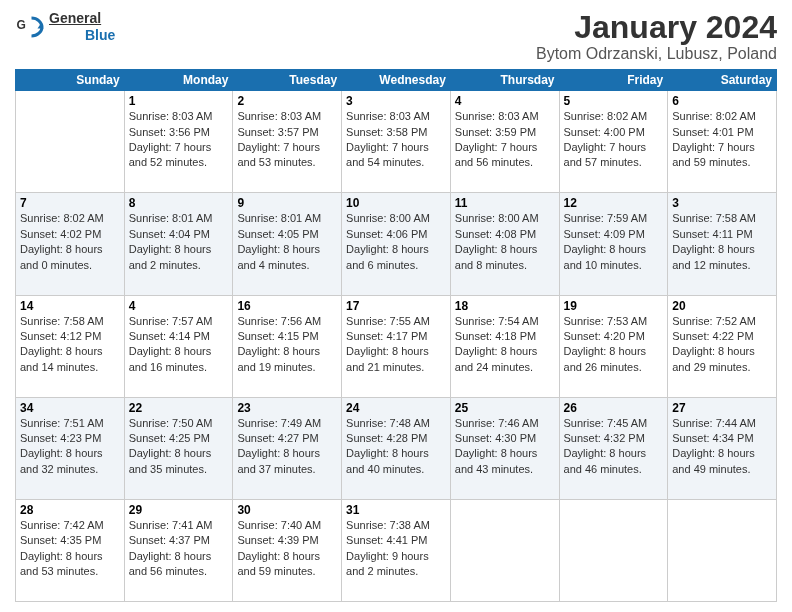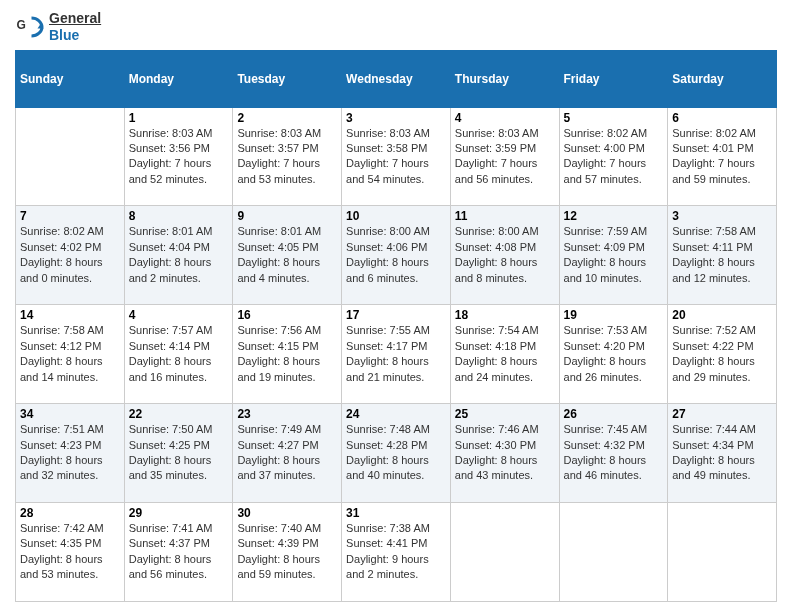--- a/index.html
+++ b/index.html
@@ -32,20 +32,21 @@
       line-height: 1.2;
     }
     .logo-text .general {
       color: #333;
       font-weight: bold;
       text-decoration: underline;
     }
     .logo-text .blue {
       color: #1a6faf;
       font-weight: bold;
+      margin-left: 36px;
     }
     .logo-icon {
       width: 30px;
       height: 30px;
       margin-right: 4px;
     }
     .title-block {
       text-align: right;
     }
     .title-block h1 {
@@ -61,22 +62,22 @@
     }
     .calendar {
       flex: 1;
       border-collapse: collapse;
       width: 100%;
       font-size: 11px;
     }
     .calendar th {
       background: #1a6faf;
       color: #fff;
-      padding: 21px 4px;
-      text-align: left;
+      padding: 3px 4px;
+      text-align: right;
       font-size: 12px;
       border: 1px solid #1a6faf;
     }
     .calendar td {
       border: 1px solid #ccc;
       vertical-align: top;
       padding: 3px 4px;
       width: calc(100% / 7);
       height: 88px;
     }
@@ -110,20 +111,24 @@
       <svg class="logo-icon" viewBox="0 0 40 40">
         <text x="2" y="22" font-size="16" font-weight="bold" fill="#333">G</text>
         <path d="M22 8 C30 8 36 14 36 20 C36 26 30 32 22 32" stroke="#1a6faf" stroke-width="4" fill="none"></path>
         <polygon points="34,16 38,22 30,22" fill="#1a6faf"></polygon>
       </svg>
       <div class="logo-text">
         <div><span class="general">General</span></div>
         <div><span class="blue">Blue</span></div>
       </div>
     </div>
+    <div class="title-block">
+      <h1>January 2024</h1>
+      <h2>Bytom Odrzanski, Lubusz, Poland</h2>
+    </div>
   </div>
 
   <table class="calendar">
     <thead>
       <tr>
       <th>Sunday</th>
           <th>Monday</th>
           <th>Tuesday</th>
           <th>Wednesday</th>
           <th>Thursday</th>

